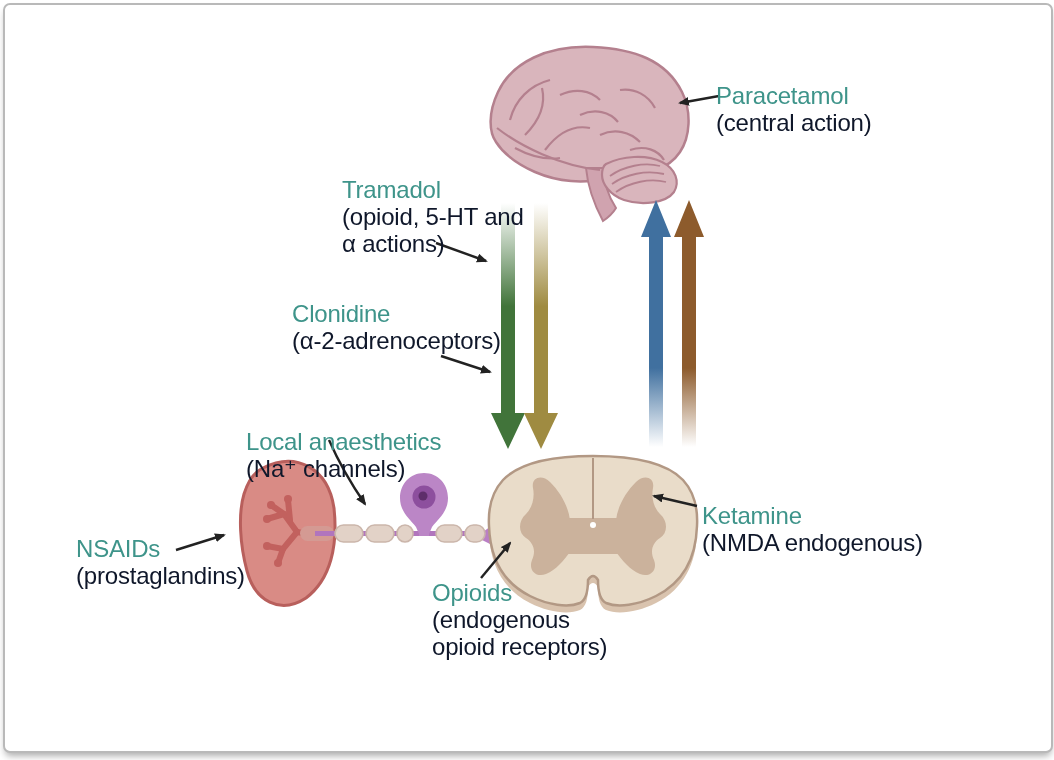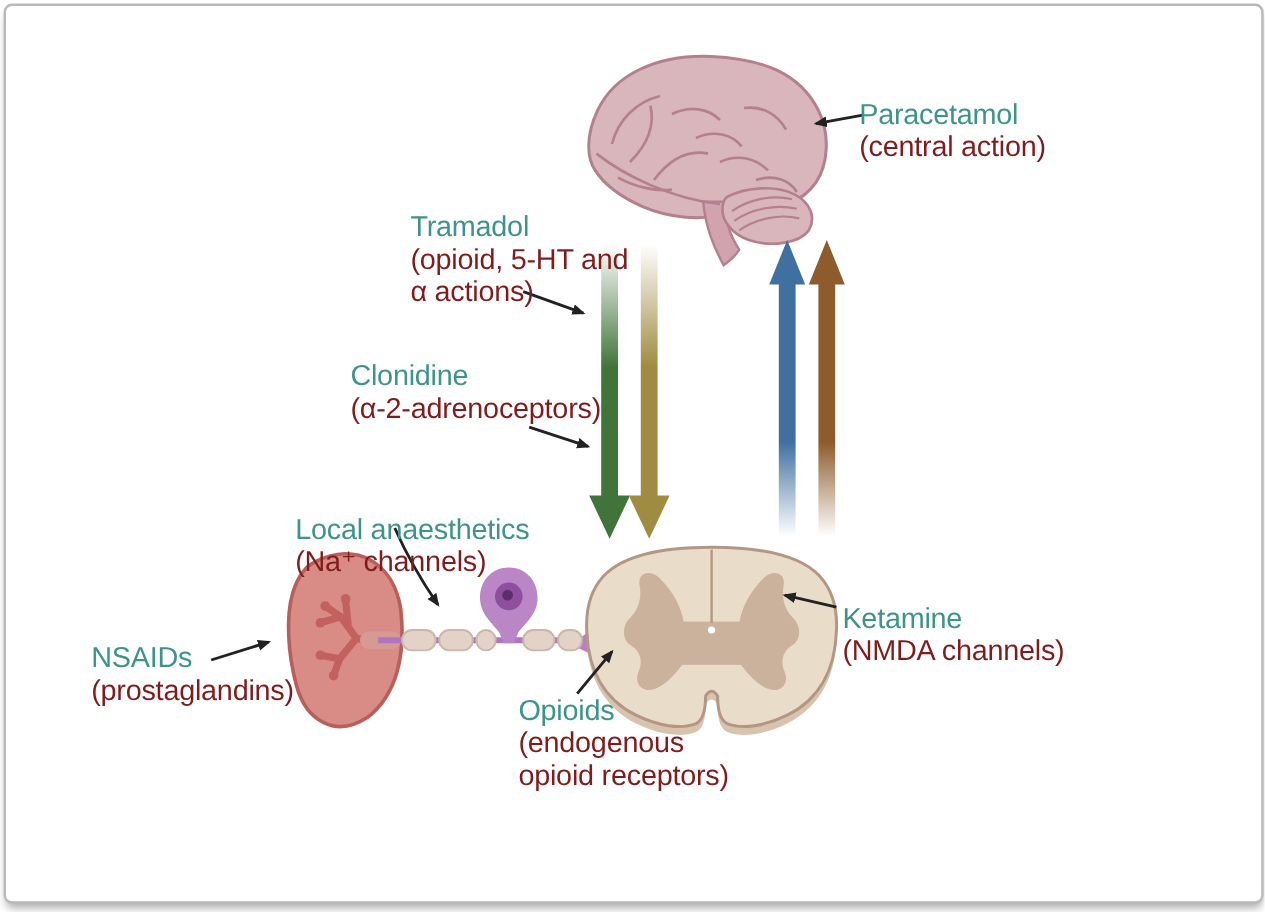--- a/index.html
+++ b/index.html
@@ -4,21 +4,21 @@
 <style>
   html,body{margin:0;padding:0;background:#fff;}
   .stage{position:relative;width:1054px;height:760px;background:#ffffff;overflow:hidden;
          font-family:"Liberation Sans","DejaVu Sans",sans-serif;}
   .frame{position:absolute;left:3px;top:3px;width:1046px;height:746px;
          border:2px solid #b9b9b9;border-radius:7px;background:#ffffff;
          box-shadow:0 5px 7px -2px rgba(0,0,0,0.32);}
   .art{position:absolute;left:0;top:0;width:1054px;height:760px;}
   .label{position:absolute;white-space:nowrap;line-height:27px;font-size:24px;letter-spacing:-0.2px;}
   .drug{color:#3E948A;}
-  .detail{color:#7f1d1d;}
+  .detail{color:#0f172a;}
   .lbl-paracetamol{left:716px;top:82px;}
   .lbl-tramadol{left:326px;top:176px;margin-left:16px;}
   .lbl-clonidine{left:292px;top:300px;}
   .lbl-local{left:246px;top:384px;margin-top:44px;}
   .lbl-nsaids{left:76px;top:535px;}
   .lbl-ketamine{left:702px;top:502px;}
   .lbl-opioids{left:432px;top:579px;}
 </style>
 </head>
 <body>
@@ -191,21 +191,21 @@
     <div class="detail">(Na⁺ channels)</div>
   </div>
 
   <div class="label lbl-nsaids">
     <div class="drug">NSAIDs</div>
     <div class="detail">(prostaglandins)</div>
   </div>
 
   <div class="label lbl-ketamine">
     <div class="drug">Ketamine</div>
-    <div class="detail">(NMDA channels)</div>
+    <div class="detail">(NMDA endogenous)</div>
   </div>
 
   <div class="label lbl-opioids">
     <div class="drug">Opioids</div>
     <div class="detail">(endogenous</div>
     <div class="detail">opioid receptors)</div>
   </div>
 </div>
 
 </body></html>

